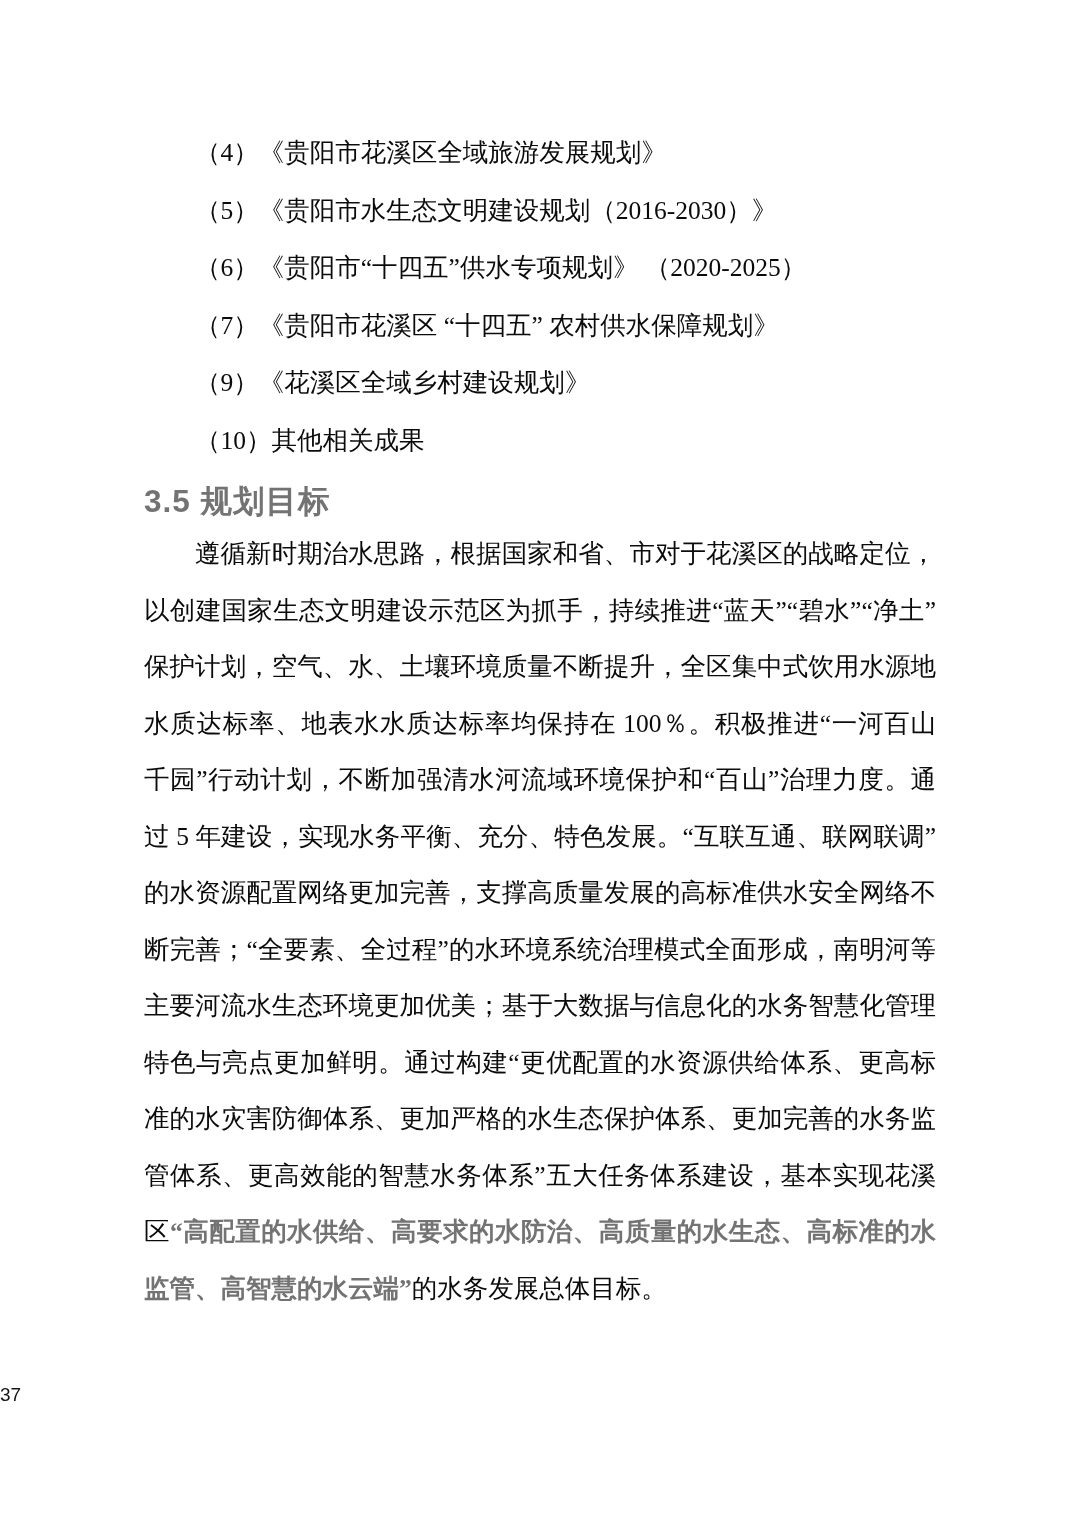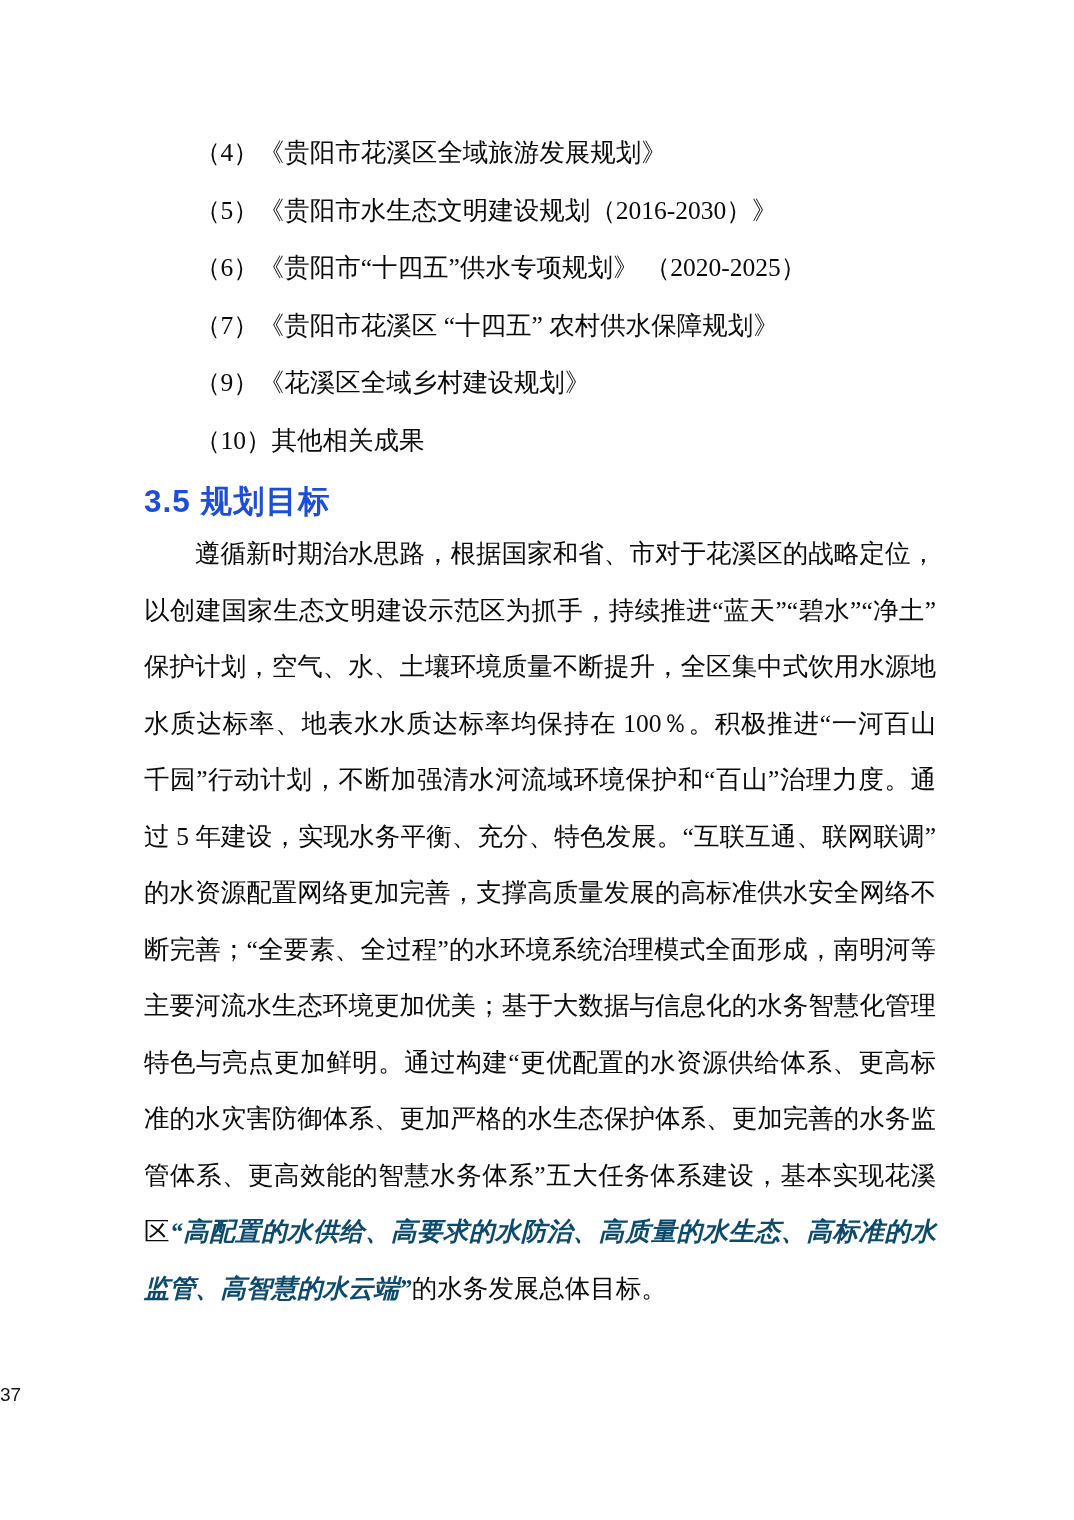--- a/index.html
+++ b/index.html
@@ -35,37 +35,36 @@
   .ref-list li {
     text-indent: 2em;
     white-space: nowrap;
   }
   .heading {
     margin: 10px 0 0 0;
     font-family: "Liberation Sans", "DejaVu Sans", sans-serif;
     font-weight: 700;
     font-size: 31.5px;
     line-height: 44px;
-    color: #1d4ed8;
+    color: #737373;
     letter-spacing: 1px;
   }
   .body-text {
     margin: 3px 0 0 0;
     font-size: 25.5px;
     line-height: 56.5px;
     text-align: justify;
     text-indent: 2em;
     word-break: normal;
     overflow-wrap: break-word;
     color: #0b0b0b;
   }
   .body-text b {
     font-weight: 700;
-    color: #0c4a6e;
-    font-style: italic;
+    color: #737373;
   }
   .page-number {
     position: absolute;
     top: 1384px;
     left: 0;
     width: 100%;
     text-align: left;
     font-family: "Liberation Sans", "DejaVu Sans", sans-serif;
     font-size: 19px;
     color: #151515;

